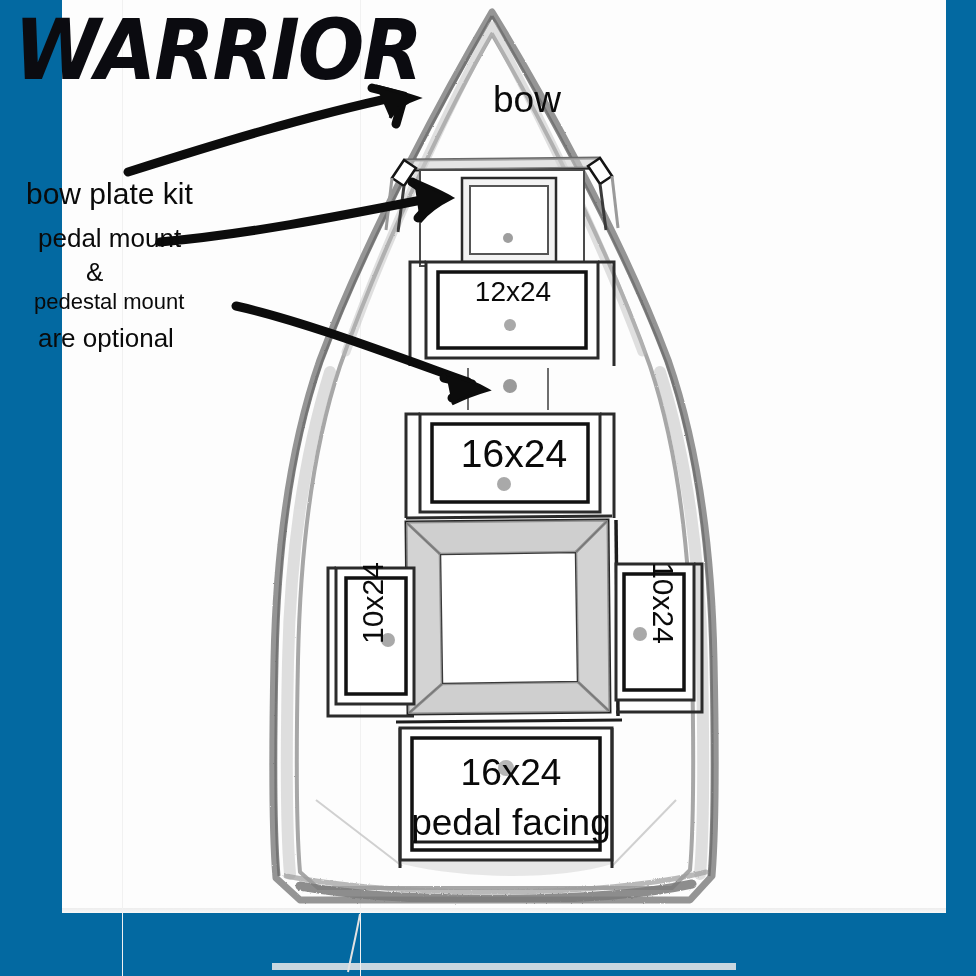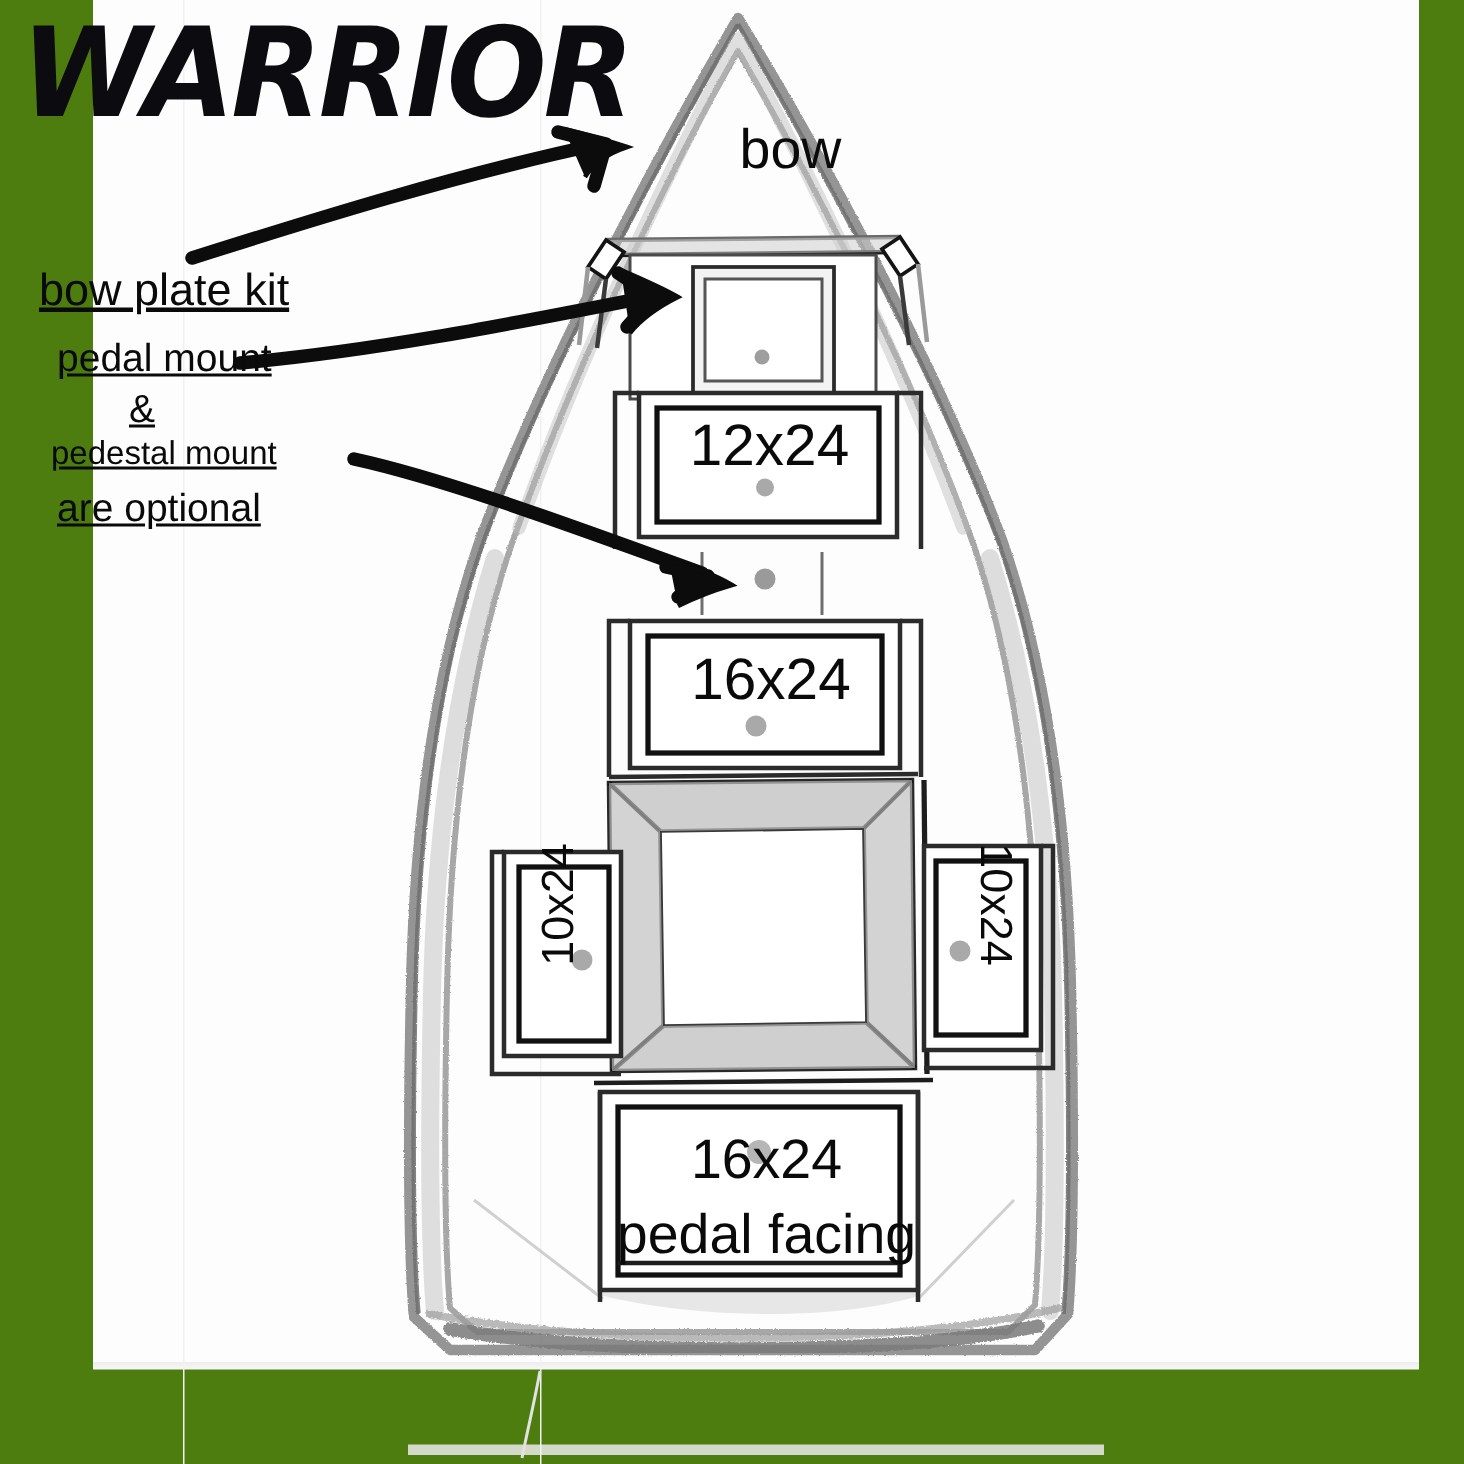--- a/index.html
+++ b/index.html
@@ -8,21 +8,21 @@
     padding: 0;
     background: #ffffff;
   }
   body {
     font-family: "Liberation Sans", sans-serif;
   }
   #page {
     position: relative;
     width: 976px;
     height: 976px;
-    background: #4d7c0f;
+    background: #0369a1;
     overflow: hidden;
   }
   
   #paper {
     position: absolute;
     left: 62px;
     top: 0px;
     width: 884px;
     height: 912px;
     background: #fdfdfd;
@@ -69,42 +69,41 @@
     transform-origin: left top;
     white-space: nowrap;
   }
 
   
   .anno {
     position: absolute;
     color: #0a0a0a;
     white-space: nowrap;
     line-height: 1.08;
-    text-decoration: underline;
   }
   #anno-kit   { left: 26px;  top: 178px; font-size: 30px; }
   #anno-tray  { left: 38px;  top: 224px; font-size: 26px; }
   #anno-amp   { left: 86px;  top: 258px; font-size: 26px; }
   #anno-ped   { left: 34px;  top: 290px; font-size: 22px; }
   #anno-opt   { left: 38px;  top: 324px; font-size: 26px; text-align: center; }
 
   
   .dlabel {
     position: absolute;
     color: #0a0a0a;
     white-space: nowrap;
     text-align: center;
   }
   #lbl-bow {
     left: 437px; top: 76px;
     width: 180px;
     font-size: 37px;
     line-height: 1.28;
   }
-  #lbl-12x24 { left: 430px; top: 276px; width: 166px; font-size: 39px; }
+  #lbl-12x24 { left: 430px; top: 276px; width: 166px; font-size: 28px; }
   #lbl-16x24 { left: 424px; top: 432px; width: 180px; font-size: 39px; }
   #lbl-rear  { left: 400px; top: 748px; width: 222px; font-size: 37px; line-height: 1.36; }
   #lbl-10l {
     left: 318px; top: 586px; width: 110px;
     font-size: 30px;
     transform: rotate(-90deg);
     transform-origin: center center;
   }
   #lbl-10r {
     left: 608px; top: 586px; width: 110px;

